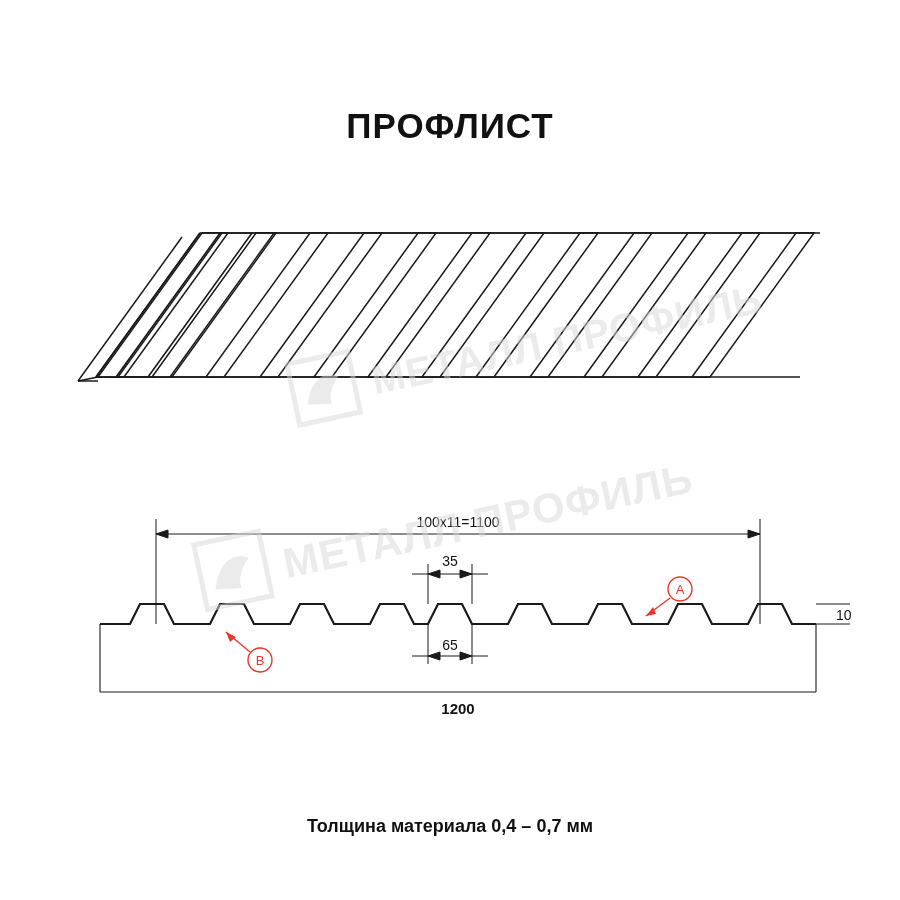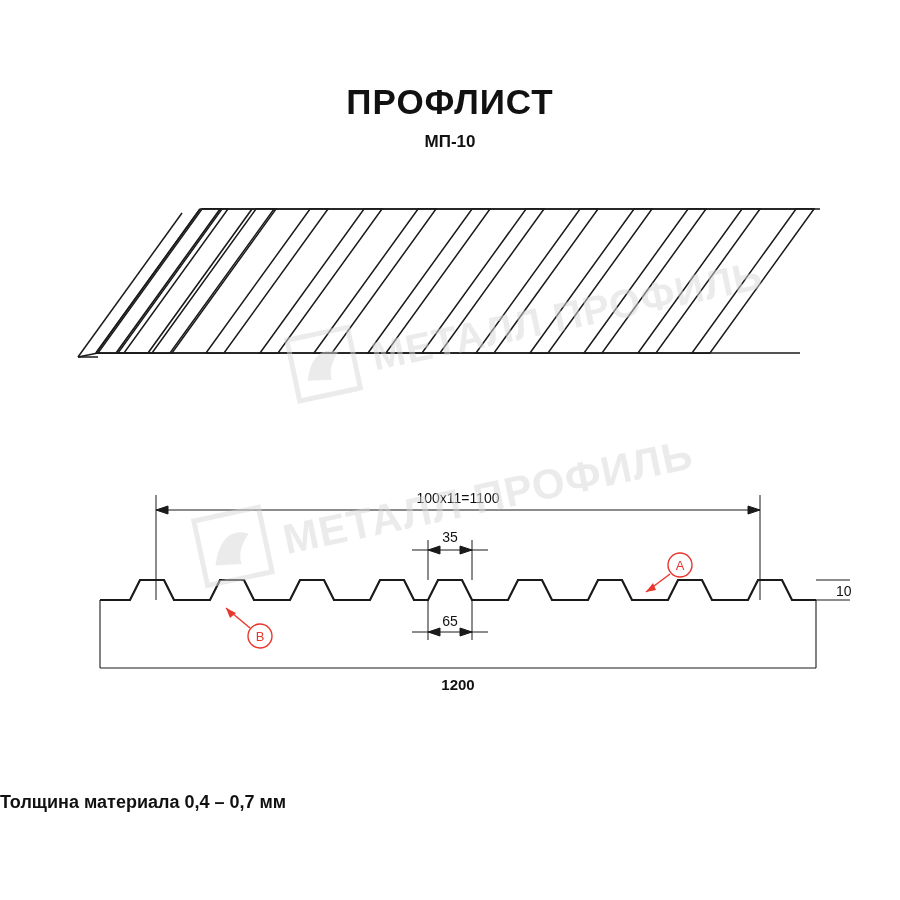--- a/index.html
+++ b/index.html
@@ -11,20 +11,21 @@
     width: 900px;
     height: 900px;
     position: relative;
     font-family: "Liberation Sans", sans-serif;
     color: #1a1a1a;
     overflow: hidden;
   }
   .page {
     position: absolute;
     inset: 0;
+    margin-top: 24px;
   }
   .title {
     position: absolute;
     top: 82px;
     left: 0;
     width: 900px;
     text-align: center;
     font-size: 35px;
     font-weight: bold;
     letter-spacing: 1px;
@@ -38,21 +39,21 @@
     text-align: center;
     font-size: 17px;
     font-weight: bold;
     color: #111;
   }
   .footer-note {
     position: absolute;
     top: 792px;
     left: 0;
     width: 900px;
-    text-align: left;
+    text-align: center;
     font-size: 18px;
     font-weight: bold;
     color: #111;
   }
   .iso-view {
     position: absolute;
     left: 60px;
     top: 175px;
     width: 790px;
     height: 215px;
@@ -74,21 +75,20 @@
   .wm2 { left: 185px; top: 445px; }
   svg { display: block; overflow: visible; }
   text { font-family: "Liberation Sans", sans-serif; }
 </style>
 </head>
 <body>
 
 <div class="page">
 
   <div class="title">ПРОФЛИСТ</div>
-  <div class="subtitle">МП-10</div>
 
   <div class="iso-view">
     <svg width="790" height="215" viewBox="0 0 790 215">
       <g stroke="#1a1a1a" stroke-width="1.6" fill="none" stroke-linejoin="miter">
 
         <path d="M36 178 L 140 34"></path>
 
         <g>
           <path d="M36 178 L 740 178"></path>
           <path d="M140 34 L 760 34"></path>

